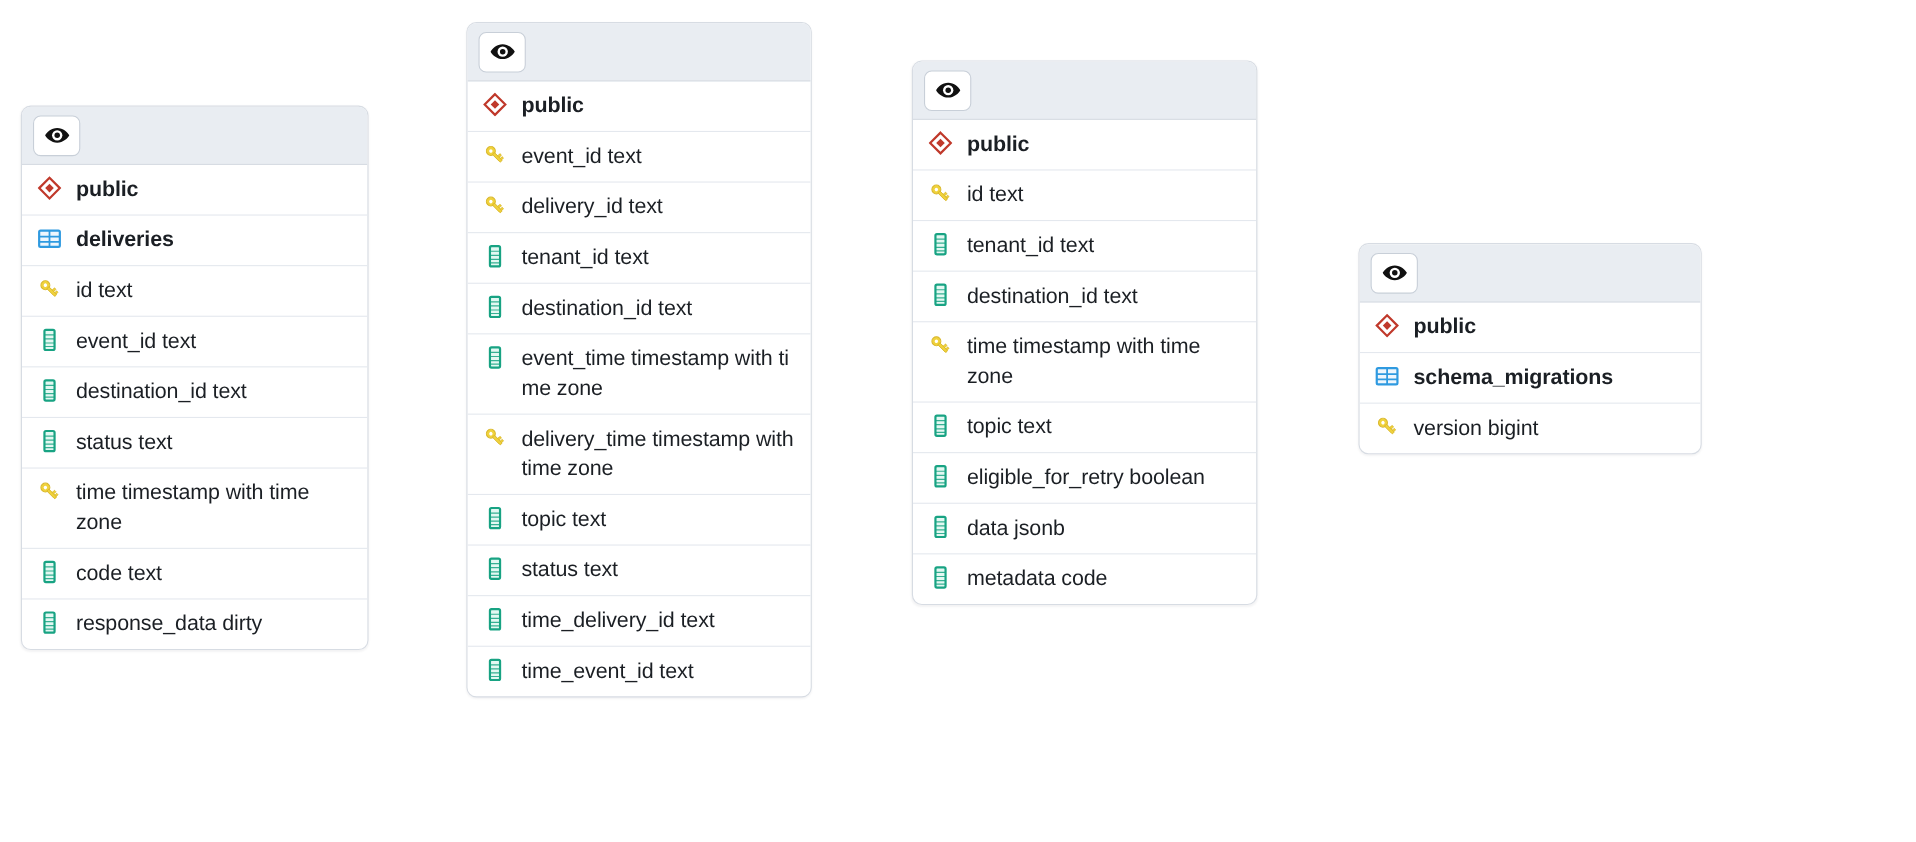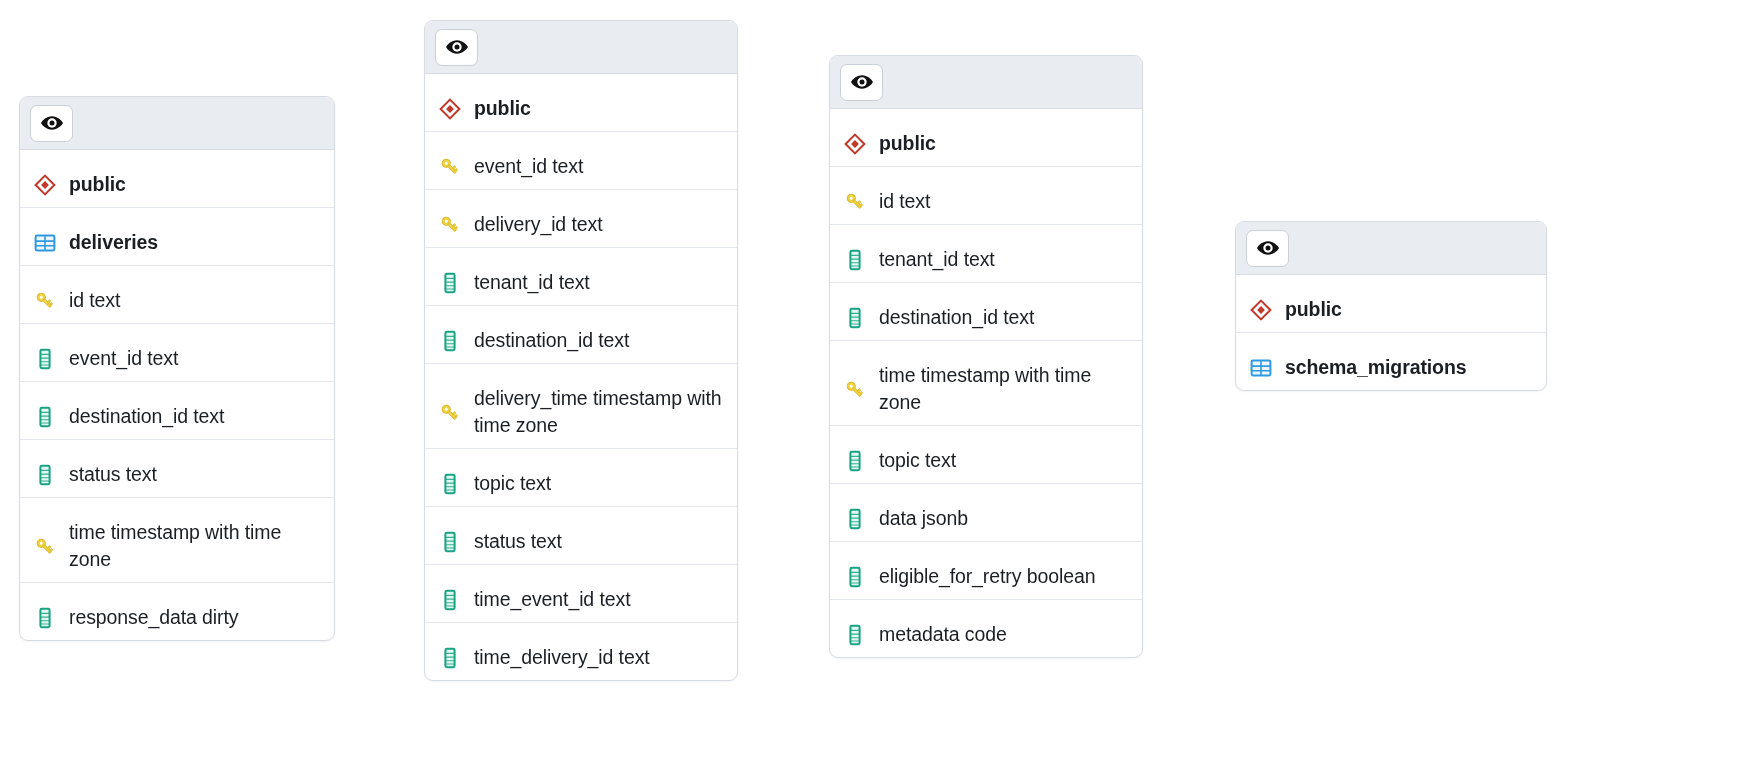--- a/index.html
+++ b/index.html
@@ -44,22 +44,22 @@
     border: 1px solid #c8cfd8;
     border-radius: 7px;
     display: flex;
     align-items: center;
     justify-content: center;
     cursor: pointer;
   }
 
   .row {
     display: flex;
-    align-items: center;
-    padding: 21px 12px 9px 14px;
+    align-items: flex-start;
+    padding: 9px 12px 9px 14px;
     border-bottom: 1px solid #e4e8ee;
     min-height: 45px;
   }
   .row:last-child { border-bottom: none; }
 
   .row-icon {
     flex: 0 0 auto;
     width: 22px;
     height: 22px;
     margin-right: 13px;
@@ -176,20 +176,29 @@
         </span>
         <span class="row-label">time timestamp with time zone</span>
       </div>
       <div class="row column">
         <span class="row-icon">
           <svg width="20" height="22" viewBox="0 0 20 22" aria-hidden="true">
             <rect x="5.4" y="1.8" width="9.2" height="18.4" rx="1.4" fill="#e3f8f2" stroke="#18a383" stroke-width="2"></rect>
             <path d="M5.4 6.4h9.2M5.4 10.1h9.2M5.4 13.8h9.2M5.4 17.0h9.2" stroke="#18a383" stroke-width="1.1" fill="none" opacity="0.85"></path>
           </svg>
         </span>
+        <span class="row-label">code text</span>
+      </div>
+      <div class="row column">
+        <span class="row-icon">
+          <svg width="20" height="22" viewBox="0 0 20 22" aria-hidden="true">
+            <rect x="5.4" y="1.8" width="9.2" height="18.4" rx="1.4" fill="#e3f8f2" stroke="#18a383" stroke-width="2"></rect>
+            <path d="M5.4 6.4h9.2M5.4 10.1h9.2M5.4 13.8h9.2M5.4 17.0h9.2" stroke="#18a383" stroke-width="1.1" fill="none" opacity="0.85"></path>
+          </svg>
+        </span>
         <span class="row-label">response_data dirty</span>
       </div>
     </div>
     <div class="table-card wrap-anywhere" style="left: 424px; top: 20px; width: 314px;">
       <div class="card-header">
         <div class="eye-btn">
           <span>
             <svg width="26" height="26" viewBox="0 0 26 26" aria-hidden="true">
               <path d="M13 6.3C7.6 6.3 3.4 10.3 2 13c1.4 2.7 5.6 6.7 11 6.7s9.6-4 11-6.7c-1.4-2.7-5.6-6.7-11-6.7z" fill="#111111"></path>
               <circle cx="13" cy="13" r="4.7" fill="#ffffff"></circle>
@@ -248,20 +257,29 @@
         <span class="row-icon">
           <svg width="20" height="22" viewBox="0 0 20 22" aria-hidden="true">
             <rect x="5.4" y="1.8" width="9.2" height="18.4" rx="1.4" fill="#e3f8f2" stroke="#18a383" stroke-width="2"></rect>
             <path d="M5.4 6.4h9.2M5.4 10.1h9.2M5.4 13.8h9.2M5.4 17.0h9.2" stroke="#18a383" stroke-width="1.1" fill="none" opacity="0.85"></path>
           </svg>
         </span>
         <span class="row-label">destination_id text</span>
       </div>
       <div class="row column two-line">
         <span class="row-icon">
+          <svg width="20" height="22" viewBox="0 0 20 22" aria-hidden="true">
+            <rect x="5.4" y="1.8" width="9.2" height="18.4" rx="1.4" fill="#e3f8f2" stroke="#18a383" stroke-width="2"></rect>
+            <path d="M5.4 6.4h9.2M5.4 10.1h9.2M5.4 13.8h9.2M5.4 17.0h9.2" stroke="#18a383" stroke-width="1.1" fill="none" opacity="0.85"></path>
+          </svg>
+        </span>
+        <span class="row-label">event_time timestamp with time zone</span>
+      </div>
+      <div class="row column two-line">
+        <span class="row-icon">
           <svg width="24" height="24" viewBox="0 0 24 24" aria-hidden="true">
             <g transform="rotate(-45 12 12)">
               <circle cx="12" cy="6.2" r="4.4" fill="#f0d23c" stroke="#d8b62a" stroke-width="1.1"></circle>
               <circle cx="12" cy="6.2" r="1.7" fill="#ffffff"></circle>
               <rect x="10.6" y="9.6" width="2.8" height="11.2" rx="1.1" fill="#f0d23c" stroke="#d8b62a" stroke-width="0.9"></rect>
               <rect x="13.2" y="14.4" width="3.4" height="2.2" rx="0.8" fill="#f0d23c" stroke="#d8b62a" stroke-width="0.8"></rect>
               <rect x="13.2" y="18.0" width="2.8" height="2.1" rx="0.8" fill="#f0d23c" stroke="#d8b62a" stroke-width="0.8"></rect>
             </g>
           </svg>
         </span>
@@ -285,30 +303,30 @@
         </span>
         <span class="row-label">status text</span>
       </div>
       <div class="row column">
         <span class="row-icon">
           <svg width="20" height="22" viewBox="0 0 20 22" aria-hidden="true">
             <rect x="5.4" y="1.8" width="9.2" height="18.4" rx="1.4" fill="#e3f8f2" stroke="#18a383" stroke-width="2"></rect>
             <path d="M5.4 6.4h9.2M5.4 10.1h9.2M5.4 13.8h9.2M5.4 17.0h9.2" stroke="#18a383" stroke-width="1.1" fill="none" opacity="0.85"></path>
           </svg>
         </span>
+        <span class="row-label">time_delivery_id text</span>
+      </div>
+      <div class="row column">
+        <span class="row-icon">
+          <svg width="20" height="22" viewBox="0 0 20 22" aria-hidden="true">
+            <rect x="5.4" y="1.8" width="9.2" height="18.4" rx="1.4" fill="#e3f8f2" stroke="#18a383" stroke-width="2"></rect>
+            <path d="M5.4 6.4h9.2M5.4 10.1h9.2M5.4 13.8h9.2M5.4 17.0h9.2" stroke="#18a383" stroke-width="1.1" fill="none" opacity="0.85"></path>
+          </svg>
+        </span>
         <span class="row-label">time_event_id text</span>
-      </div>
-      <div class="row column">
-        <span class="row-icon">
-          <svg width="20" height="22" viewBox="0 0 20 22" aria-hidden="true">
-            <rect x="5.4" y="1.8" width="9.2" height="18.4" rx="1.4" fill="#e3f8f2" stroke="#18a383" stroke-width="2"></rect>
-            <path d="M5.4 6.4h9.2M5.4 10.1h9.2M5.4 13.8h9.2M5.4 17.0h9.2" stroke="#18a383" stroke-width="1.1" fill="none" opacity="0.85"></path>
-          </svg>
-        </span>
-        <span class="row-label">time_delivery_id text</span>
       </div>
     </div>
     <div class="table-card wrap-word" style="left: 829px; top: 55px; width: 314px;">
       <div class="card-header">
         <div class="eye-btn">
           <span>
             <svg width="26" height="26" viewBox="0 0 26 26" aria-hidden="true">
               <path d="M13 6.3C7.6 6.3 3.4 10.3 2 13c1.4 2.7 5.6 6.7 11 6.7s9.6-4 11-6.7c-1.4-2.7-5.6-6.7-11-6.7z" fill="#111111"></path>
               <circle cx="13" cy="13" r="4.7" fill="#ffffff"></circle>
               <circle cx="13" cy="13" r="2.5" fill="#111111"></circle>
@@ -380,30 +398,30 @@
         </span>
         <span class="row-label">topic text</span>
       </div>
       <div class="row column">
         <span class="row-icon">
           <svg width="20" height="22" viewBox="0 0 20 22" aria-hidden="true">
             <rect x="5.4" y="1.8" width="9.2" height="18.4" rx="1.4" fill="#e3f8f2" stroke="#18a383" stroke-width="2"></rect>
             <path d="M5.4 6.4h9.2M5.4 10.1h9.2M5.4 13.8h9.2M5.4 17.0h9.2" stroke="#18a383" stroke-width="1.1" fill="none" opacity="0.85"></path>
           </svg>
         </span>
+        <span class="row-label">eligible_for_retry boolean</span>
+      </div>
+      <div class="row column">
+        <span class="row-icon">
+          <svg width="20" height="22" viewBox="0 0 20 22" aria-hidden="true">
+            <rect x="5.4" y="1.8" width="9.2" height="18.4" rx="1.4" fill="#e3f8f2" stroke="#18a383" stroke-width="2"></rect>
+            <path d="M5.4 6.4h9.2M5.4 10.1h9.2M5.4 13.8h9.2M5.4 17.0h9.2" stroke="#18a383" stroke-width="1.1" fill="none" opacity="0.85"></path>
+          </svg>
+        </span>
         <span class="row-label">data jsonb</span>
-      </div>
-      <div class="row column">
-        <span class="row-icon">
-          <svg width="20" height="22" viewBox="0 0 20 22" aria-hidden="true">
-            <rect x="5.4" y="1.8" width="9.2" height="18.4" rx="1.4" fill="#e3f8f2" stroke="#18a383" stroke-width="2"></rect>
-            <path d="M5.4 6.4h9.2M5.4 10.1h9.2M5.4 13.8h9.2M5.4 17.0h9.2" stroke="#18a383" stroke-width="1.1" fill="none" opacity="0.85"></path>
-          </svg>
-        </span>
-        <span class="row-label">eligible_for_retry boolean</span>
       </div>
       <div class="row column">
         <span class="row-icon">
           <svg width="20" height="22" viewBox="0 0 20 22" aria-hidden="true">
             <rect x="5.4" y="1.8" width="9.2" height="18.4" rx="1.4" fill="#e3f8f2" stroke="#18a383" stroke-width="2"></rect>
             <path d="M5.4 6.4h9.2M5.4 10.1h9.2M5.4 13.8h9.2M5.4 17.0h9.2" stroke="#18a383" stroke-width="1.1" fill="none" opacity="0.85"></path>
           </svg>
         </span>
         <span class="row-label">metadata code</span>
       </div>
@@ -431,14 +449,28 @@
       </div>
       <div class="row tablename">
         <span class="row-icon">
           <svg width="22" height="22" viewBox="0 0 22 22" aria-hidden="true">
             <rect x="1.6" y="3.6" width="18.8" height="14.8" rx="1.3" fill="#eef6fd" stroke="#2f9ae0" stroke-width="2"></rect>
             <path d="M1.6 9.1h18.8M11 3.6v14.8M1.6 13.8h18.8" stroke="#2f9ae0" stroke-width="1.6" fill="none"></path>
           </svg>
         </span>
         <span class="row-label">schema_migrations</span>
       </div>
+      <div class="row column">
+        <span class="row-icon">
+          <svg width="24" height="24" viewBox="0 0 24 24" aria-hidden="true">
+            <g transform="rotate(-45 12 12)">
+              <circle cx="12" cy="6.2" r="4.4" fill="#f0d23c" stroke="#d8b62a" stroke-width="1.1"></circle>
+              <circle cx="12" cy="6.2" r="1.7" fill="#ffffff"></circle>
+              <rect x="10.6" y="9.6" width="2.8" height="11.2" rx="1.1" fill="#f0d23c" stroke="#d8b62a" stroke-width="0.9"></rect>
+              <rect x="13.2" y="14.4" width="3.4" height="2.2" rx="0.8" fill="#f0d23c" stroke="#d8b62a" stroke-width="0.8"></rect>
+              <rect x="13.2" y="18.0" width="2.8" height="2.1" rx="0.8" fill="#f0d23c" stroke="#d8b62a" stroke-width="0.8"></rect>
+            </g>
+          </svg>
+        </span>
+        <span class="row-label">version bigint</span>
+      </div>
     </div>
   </div>
 
 </body></html>

